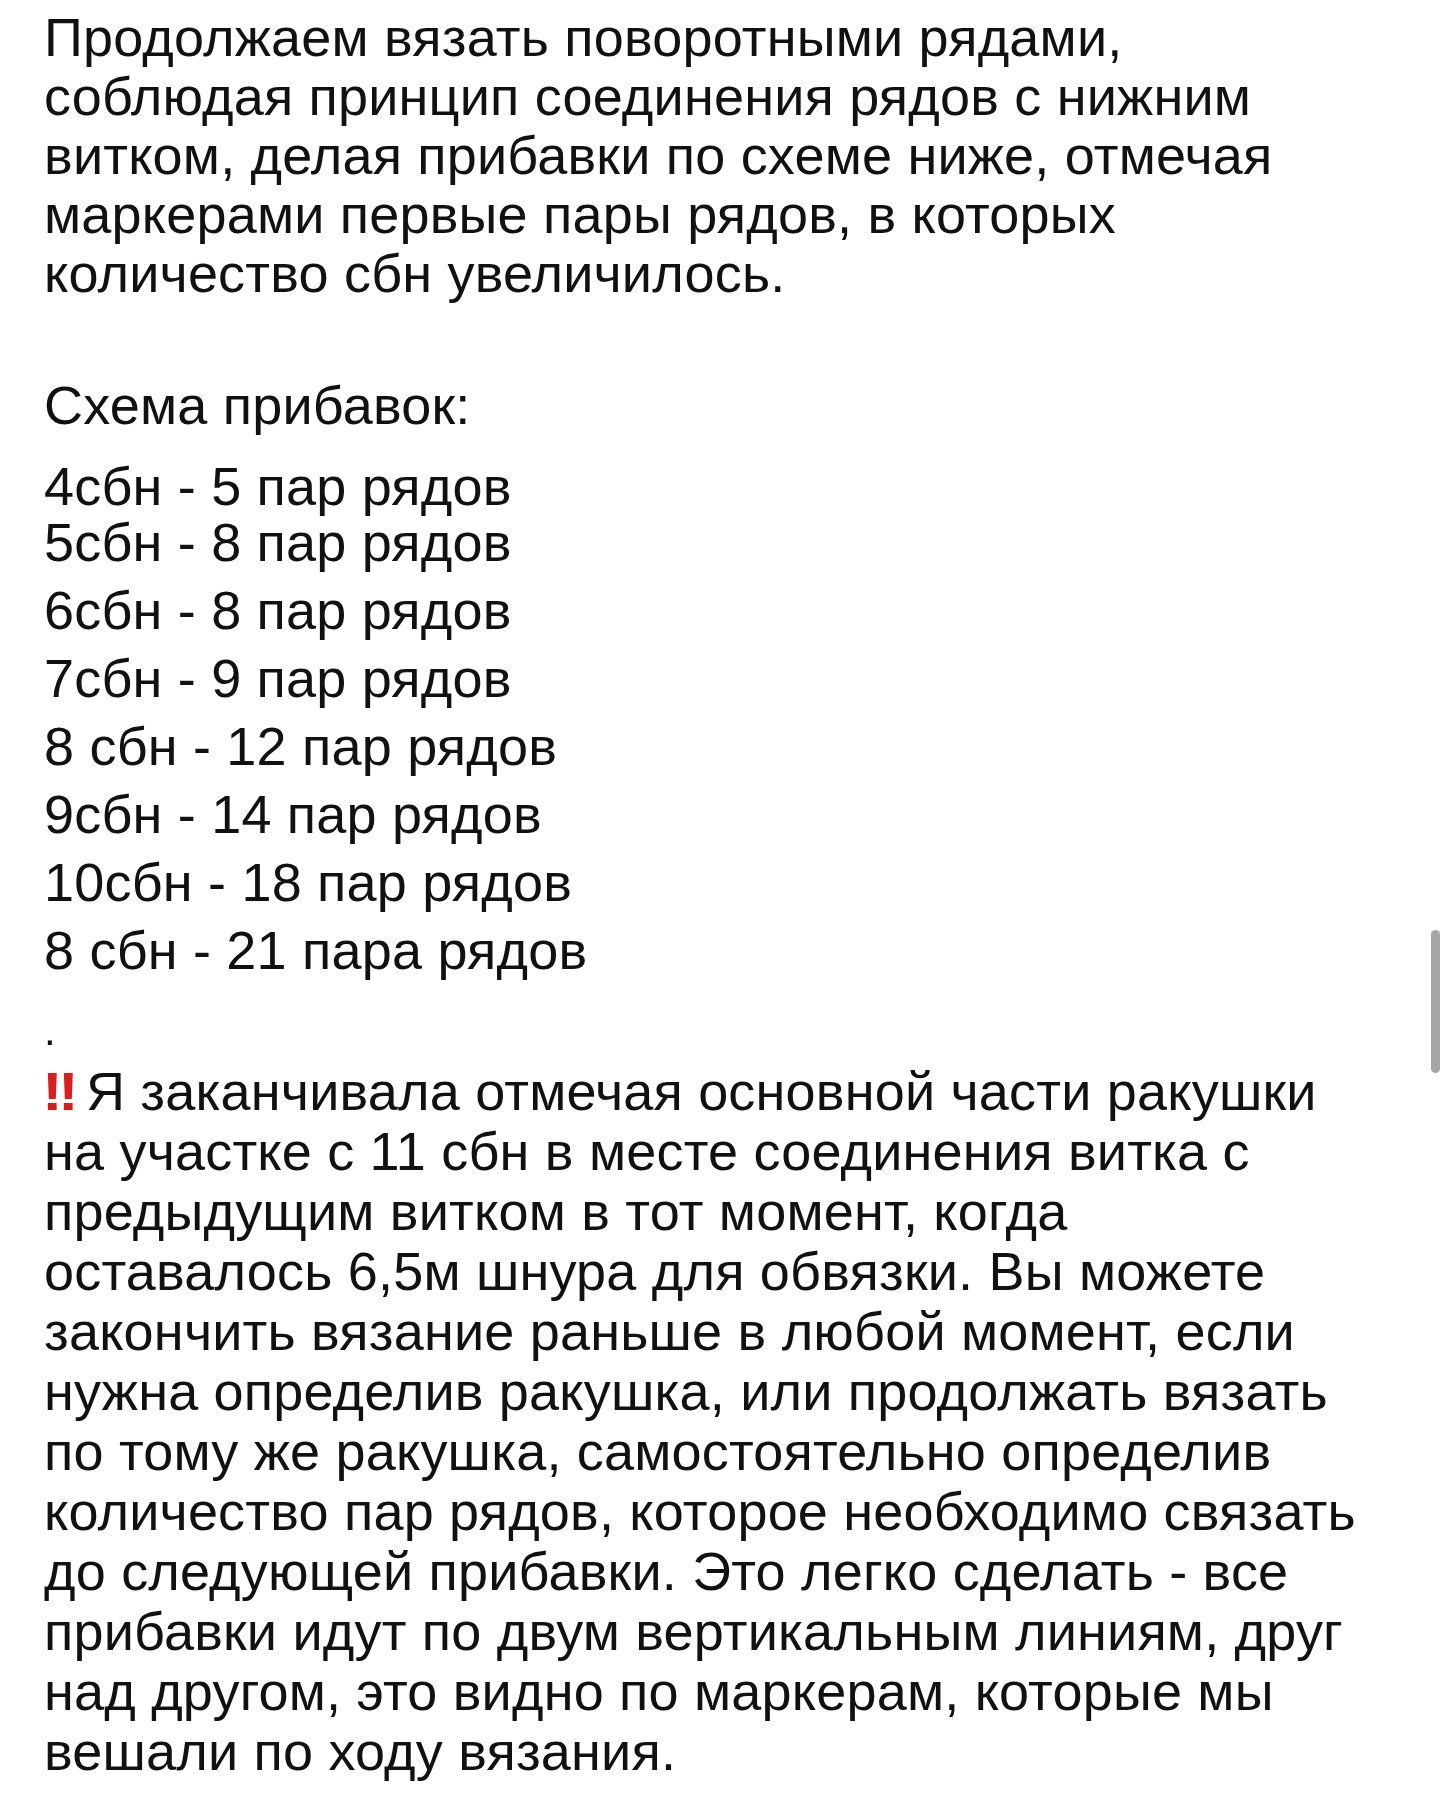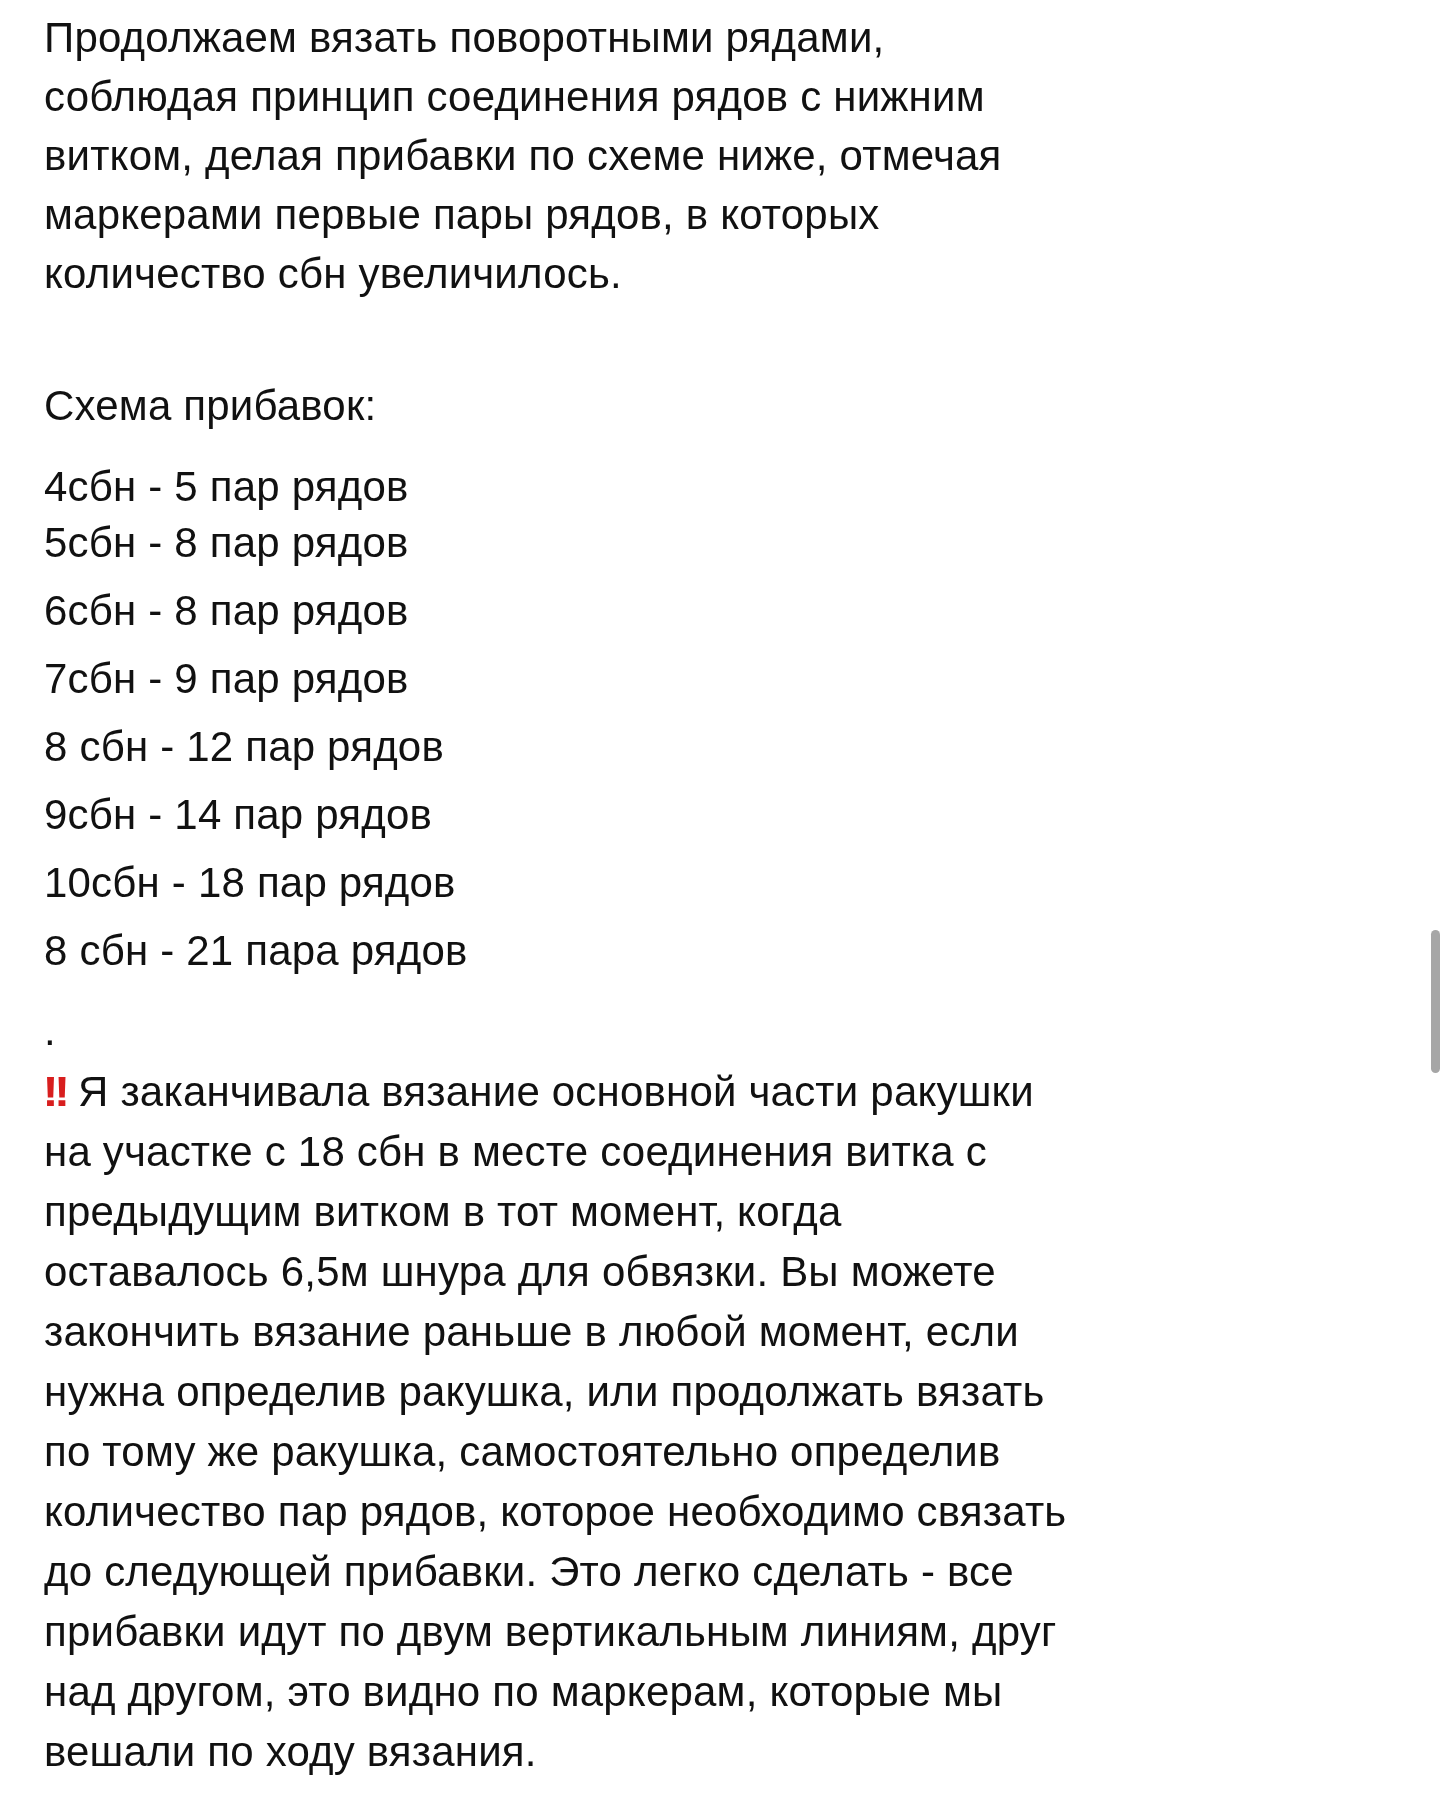--- a/index.html
+++ b/index.html
@@ -17,21 +17,21 @@
   }
   .content {
     position: absolute;
     left: 44px;
     top: 0;
     width: 1360px;
   }
   .line {
     position: absolute;
     left: 0;
-    font-size: 42px;
+    font-size: 54px;
     line-height: 59px;
     white-space: nowrap;
     letter-spacing: 0.2px;
   }
   .bullet {
     position: absolute;
     left: 0;
     font-size: 42px;
     line-height: 30px;
   }
@@ -75,23 +75,23 @@
     <div class="line" style="top:717px">8 сбн - 12 пар рядов</div>
     <div class="line" style="top:785px">9сбн - 14 пар рядов</div>
     <div class="line" style="top:853px">10сбн - 18 пар рядов</div>
     <div class="line" style="top:921px">8 сбн - 21 пара рядов</div>
   </div>
 
   <div class="bullet" style="top:1016px">.</div>
 
   <div>
     <div class="line" style="top:1062px">
-      <span class="alert-icon" style="color: rgb(216, 30, 30);">!!</span><span>Я заканчивала вязание основной части ракушки</span>
+      <span class="alert-icon" style="color: rgb(216, 30, 30);">!!</span><span>Я заканчивала отмечая основной части ракушки</span>
     </div>
-    <div class="line" style="top:1122px">на участке с 18 сбн в месте соединения витка с</div>
+    <div class="line" style="top:1122px">на участке с 11 сбн в месте соединения витка с</div>
     <div class="line" style="top:1182px">предыдущим витком в тот момент, когда</div>
     <div class="line" style="top:1242px">оставалось 6,5м шнура для обвязки. Вы можете</div>
     <div class="line" style="top:1302px">закончить вязание раньше в любой момент, если</div>
     <div class="line" style="top:1362px">нужна определив ракушка, или продолжать вязать</div>
     <div class="line" style="top:1422px">по тому же ракушка, самостоятельно определив</div>
     <div class="line" style="top:1482px">количество пар рядов, которое необходимо связать</div>
     <div class="line" style="top:1542px">до следующей прибавки. Это легко сделать - все</div>
     <div class="line" style="top:1602px">прибавки идут по двум вертикальным линиям, друг</div>
     <div class="line" style="top:1662px">над другом, это видно по маркерам, которые мы</div>
     <div class="line" style="top:1722px">вешали по ходу вязания.</div>

